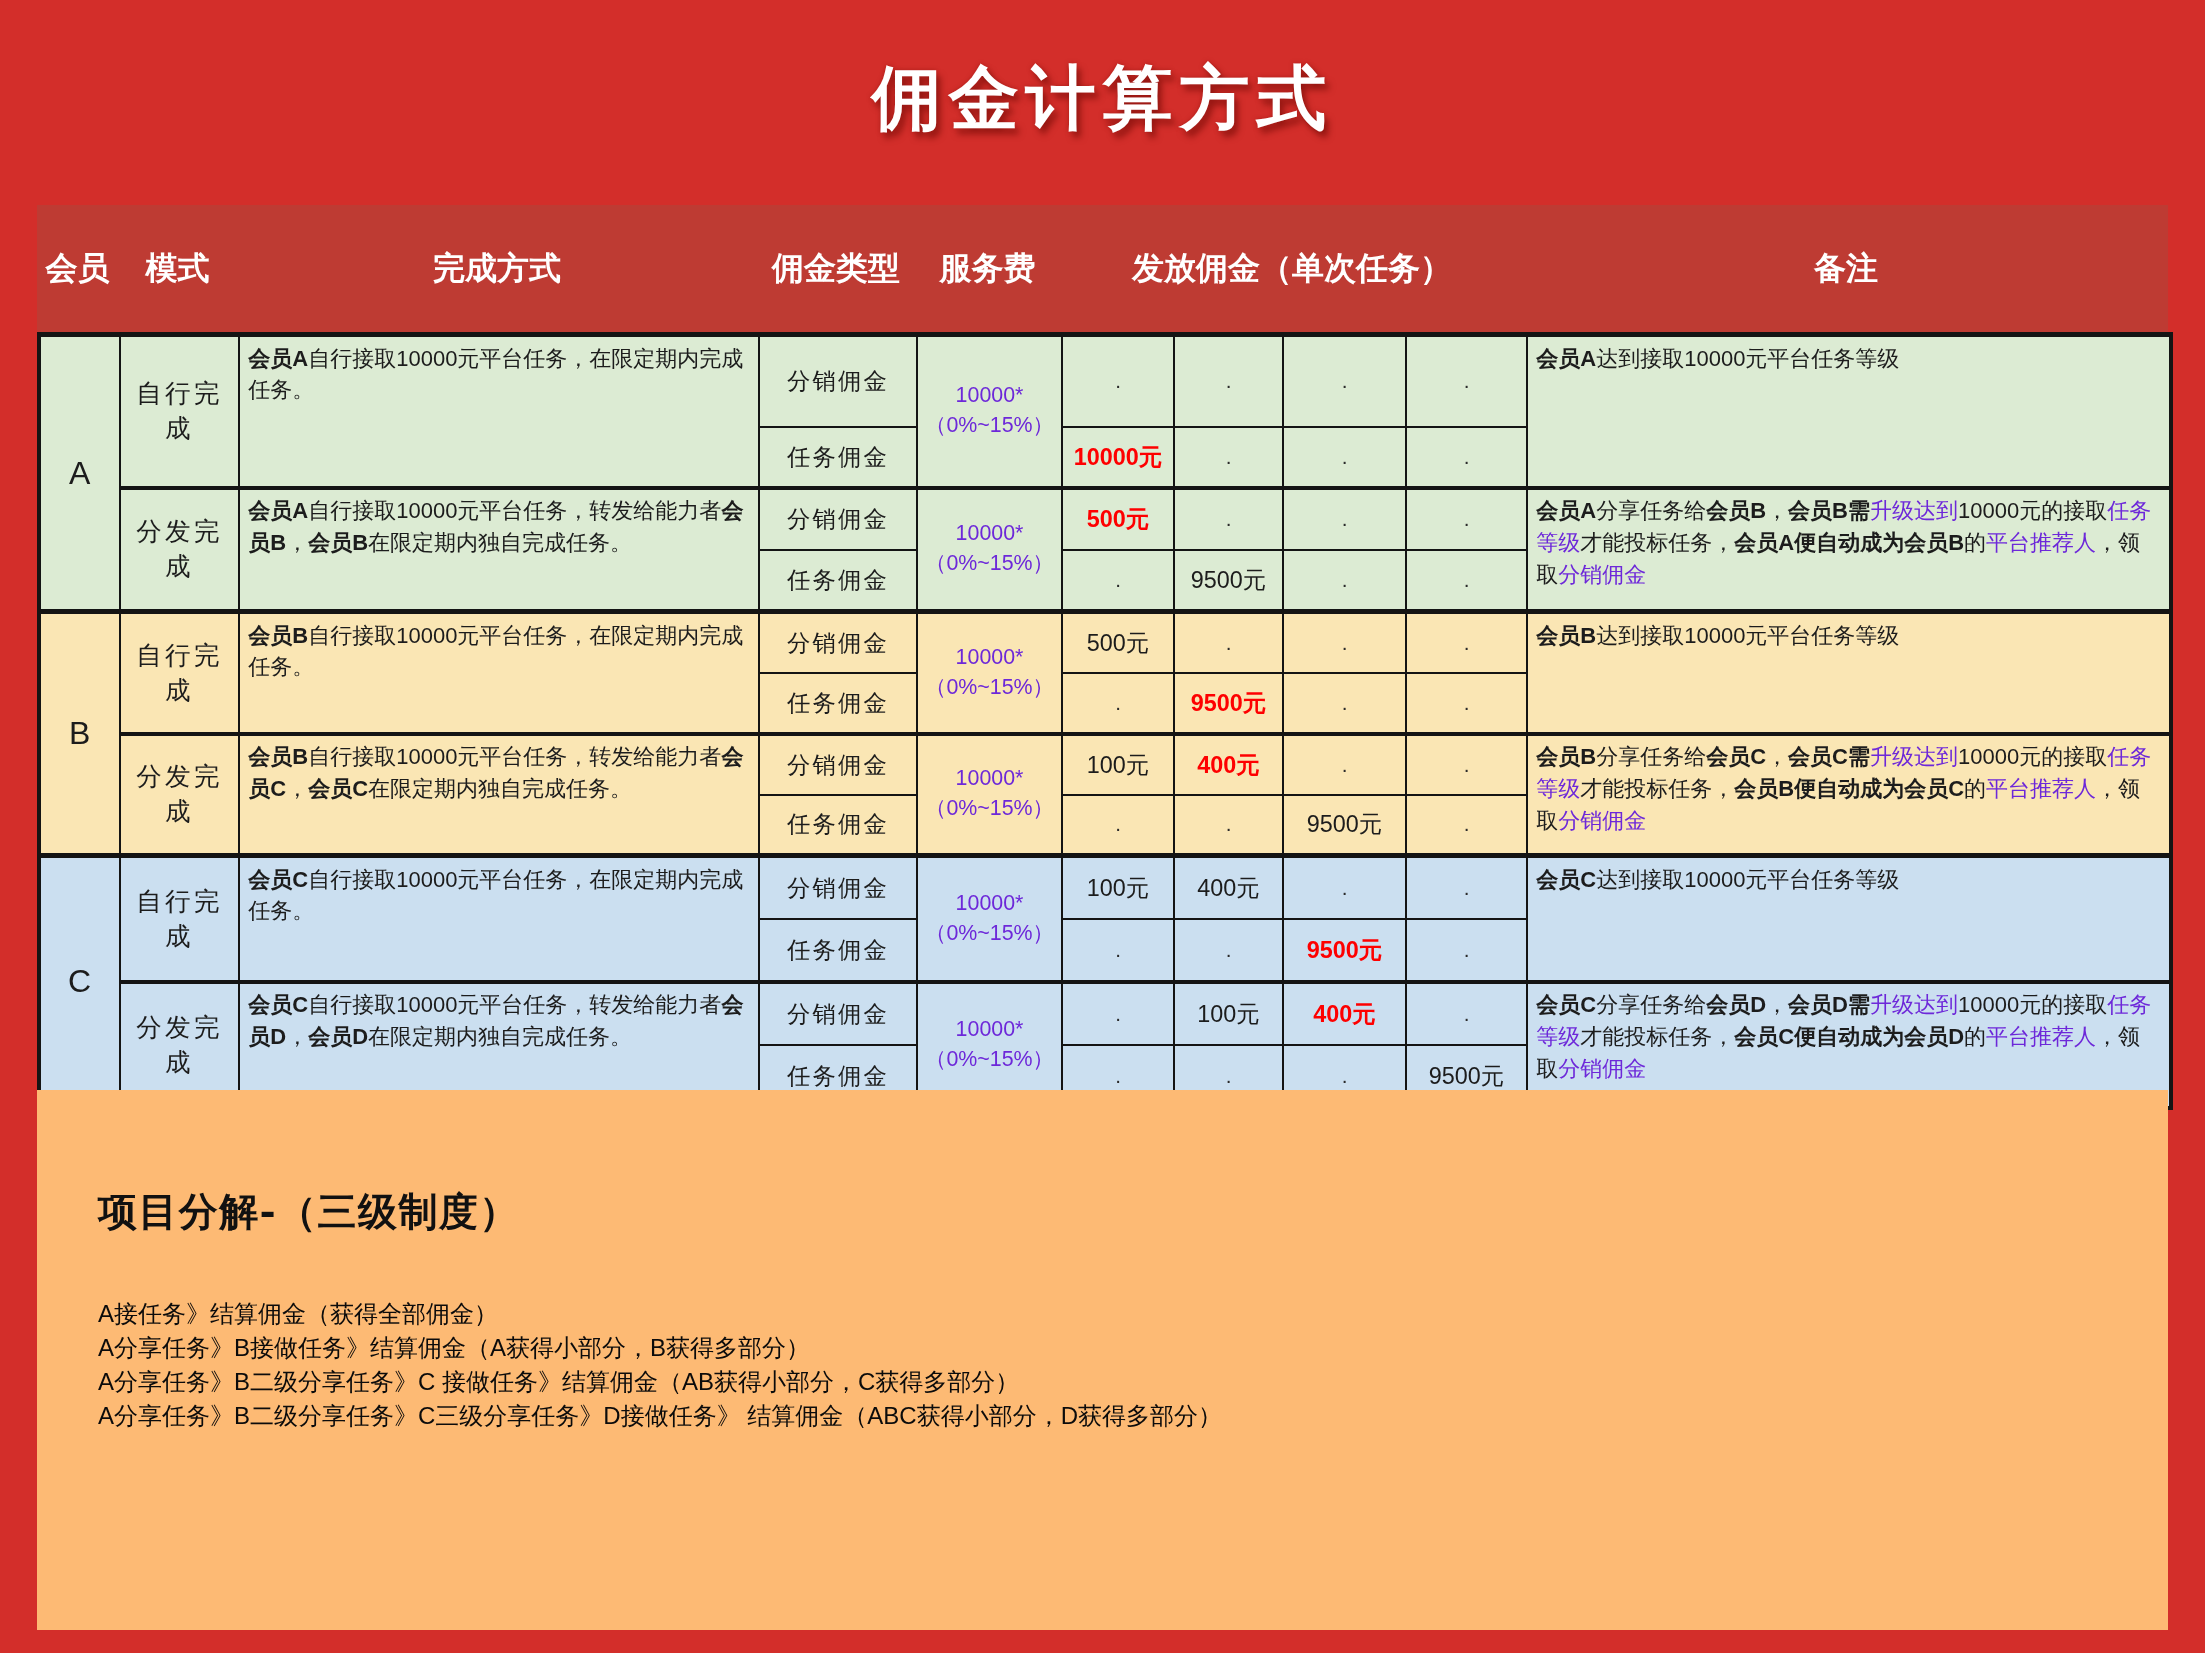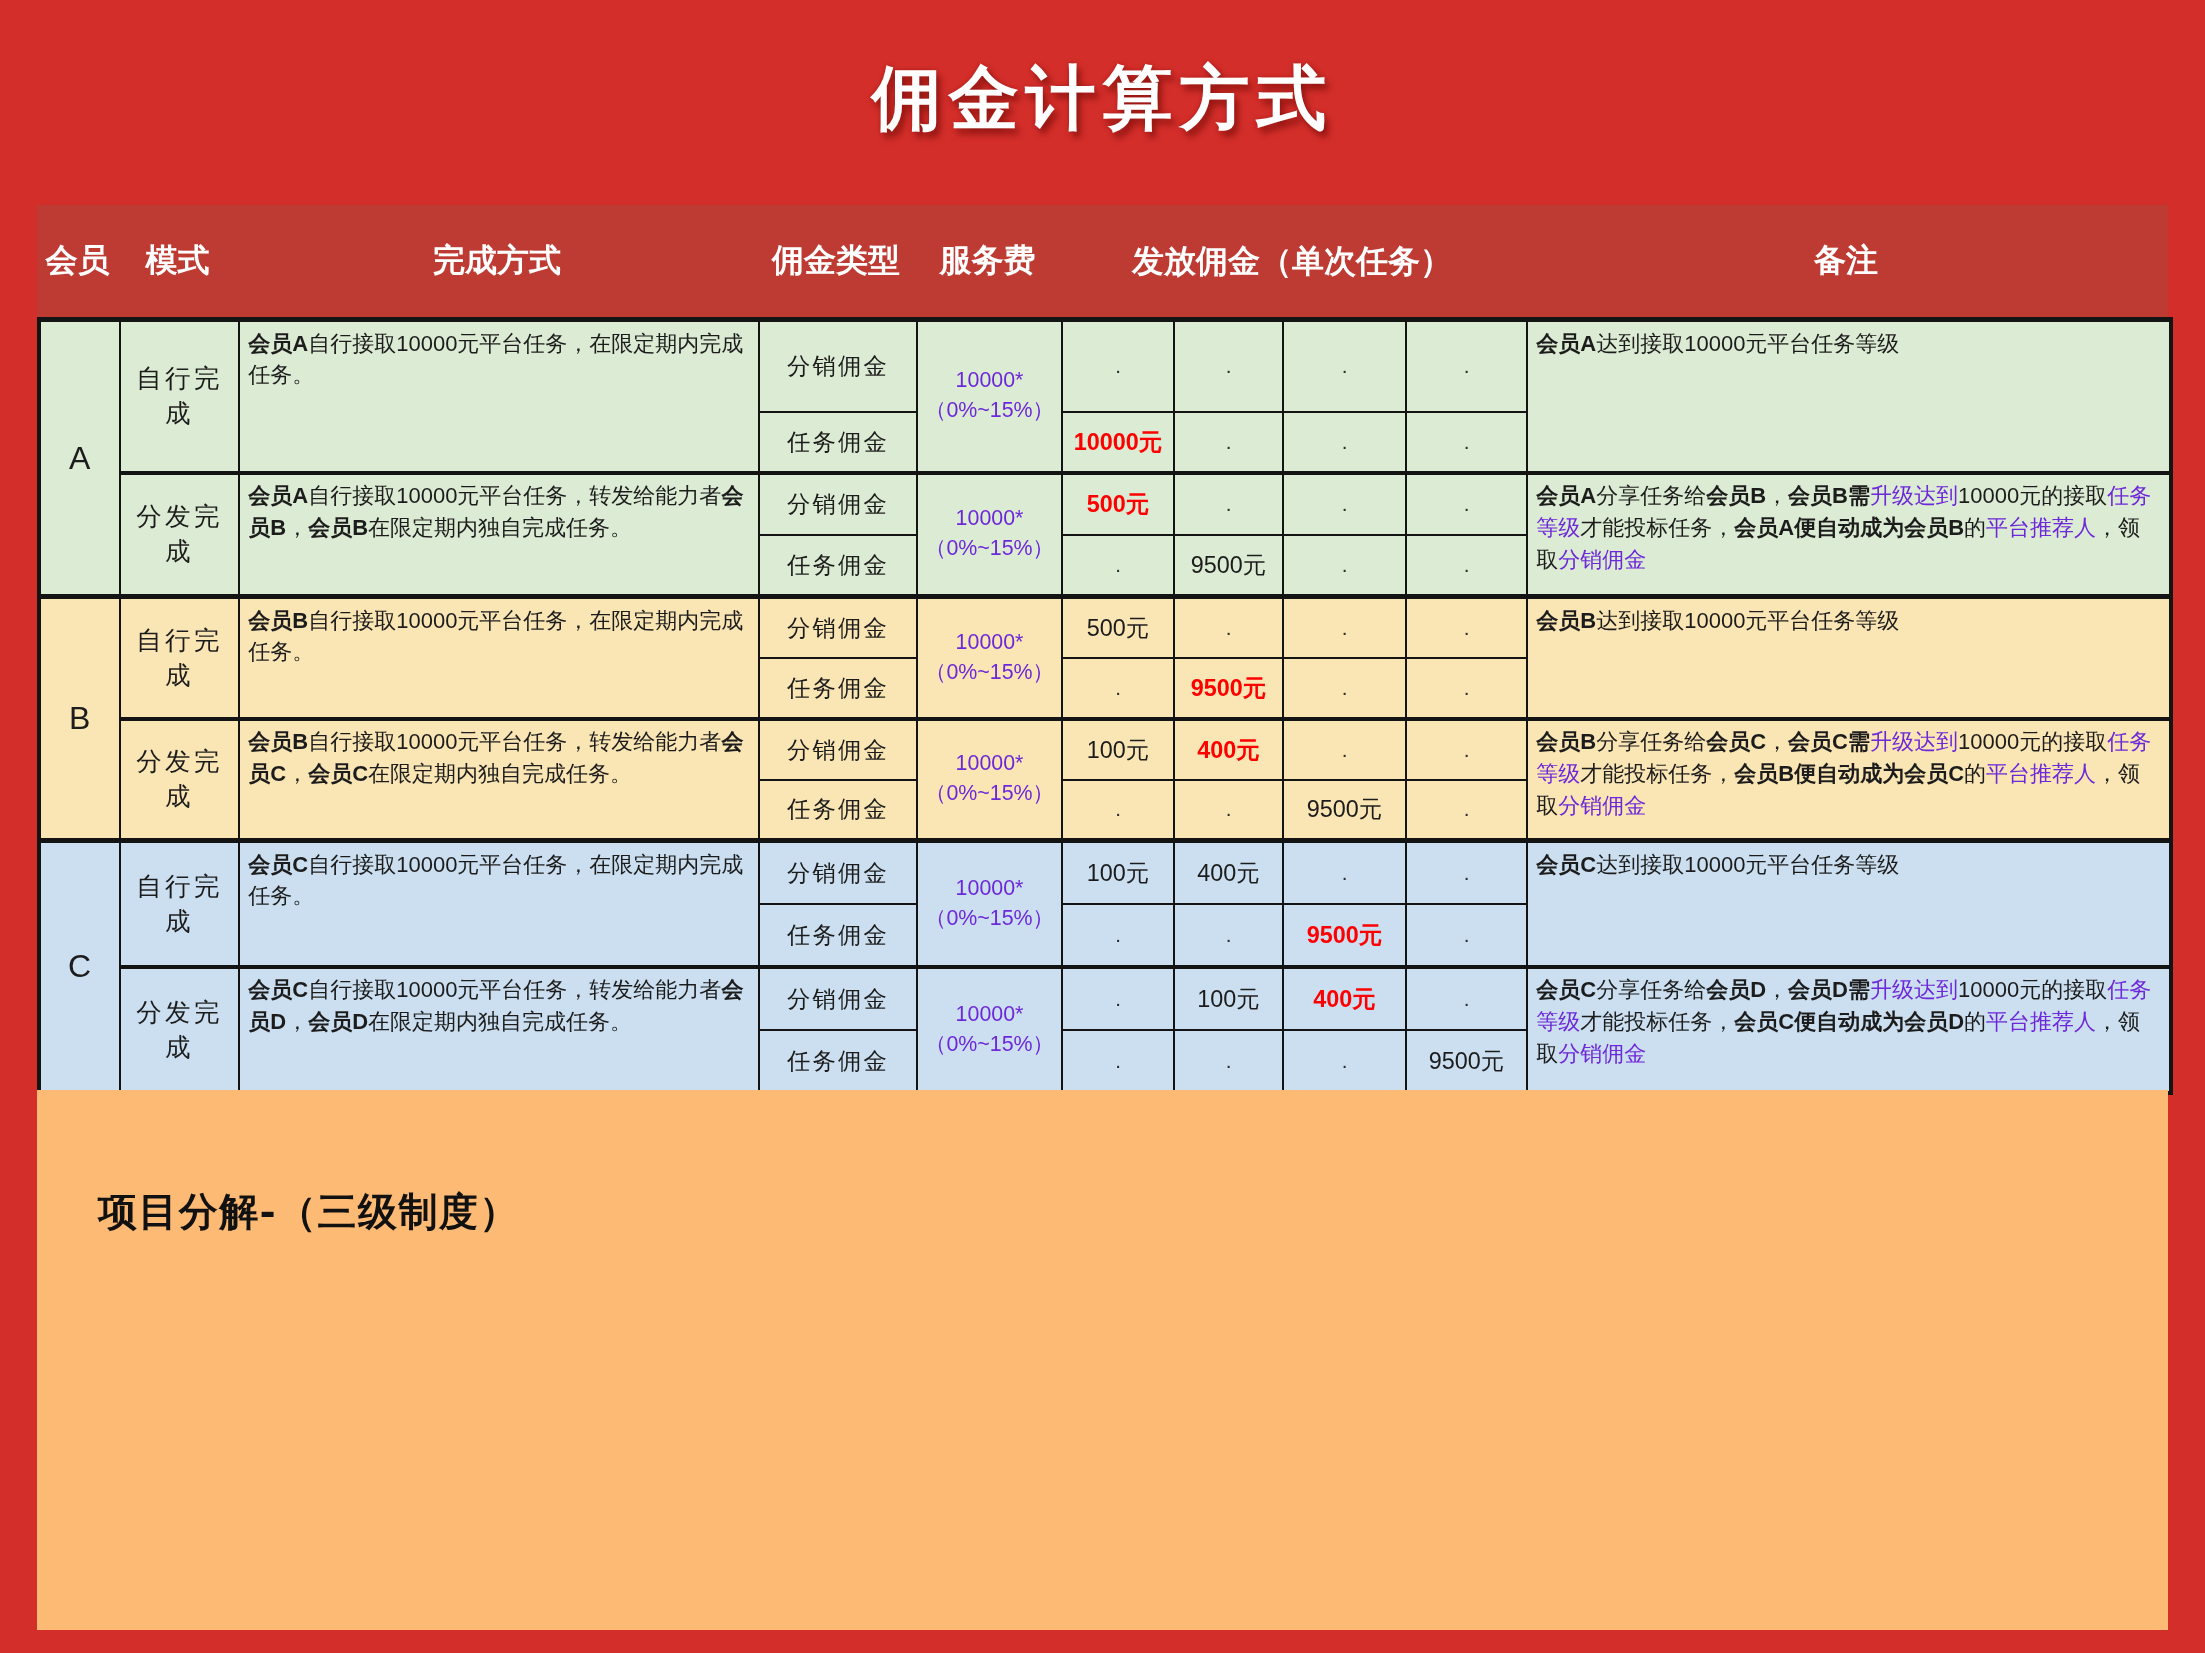--- a/index.html
+++ b/index.html
@@ -11,21 +11,21 @@
   }
   .page-title {
     position:absolute; top:52px; left:0; width:2205px;
     text-align:center; color:#ffffff;
     font-size:70px; font-weight:bold; letter-spacing:6.9px;
     font-family:"DejaVu Serif","Liberation Serif",serif;
     text-shadow:4.1px 5.5px 6.9px rgba(120,12,8,0.65), 0 0 4.1px rgba(140,20,14,0.5);
   }
   .table-wrap { position:absolute; left:37px; top:205px; width:2131px; }
   .thead {
-    display:flex; align-items:center; height:112px;
+    display:flex; align-items:center; height:127px;
     background:#BE3B33; color:#ffffff; font-weight:bold; font-size:32px;
   }
   .th { text-align:center; }
   .th-member { width:81px; }
   .th-mode { width:119px; }
   .th-completion { width:520px; }
   .th-type { width:158px; }
   .th-fee { width:145px; }
   .th-payout { width:464px; line-height:1.15; }
   .th-remark { flex:1; }
@@ -228,14 +228,20 @@
           <td class="val-cell bg-blue dot">.</td>
           <td class="val-cell bg-blue dot">.</td>
           <td class="val-cell bg-blue">9500元</td>
         </tr>
       </tbody>
   </table>
 </div>
 
 <div class="footer">
   <div class="footer-heading">项目分解-（三级制度）</div>
+  <div class="footer-lines">
+    <p>A接任务》结算佣金（获得全部佣金）</p>
+    <p>A分享任务》B接做任务》结算佣金（A获得小部分，B获得多部分）</p>
+    <p>A分享任务》B二级分享任务》C 接做任务》结算佣金（AB获得小部分，C获得多部分）</p>
+    <p>A分享任务》B二级分享任务》C三级分享任务》D接做任务》 结算佣金（ABC获得小部分，D获得多部分）</p>
+  </div>
 </div>
 
 
 </body></html>

